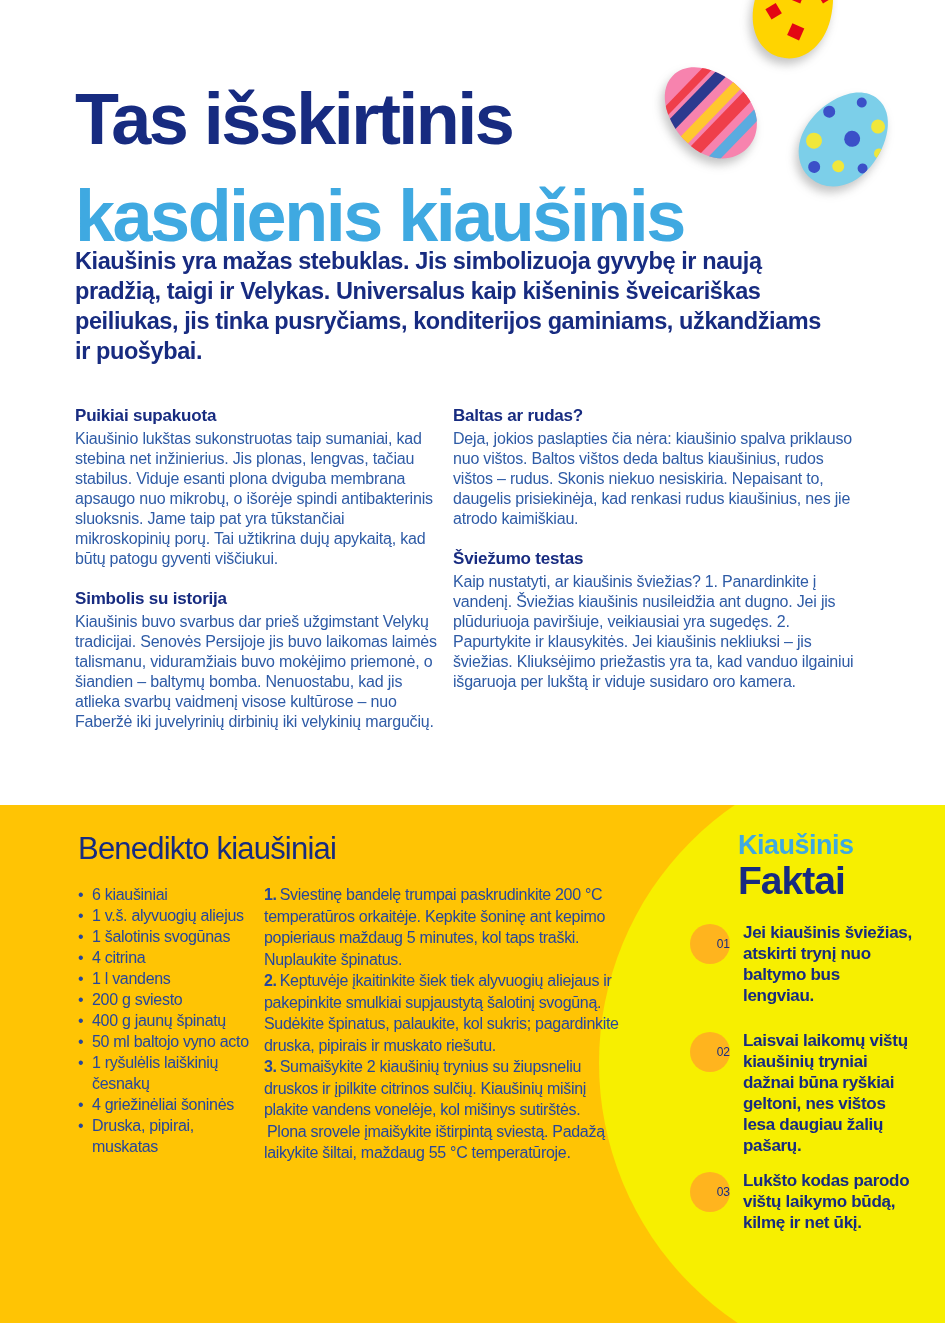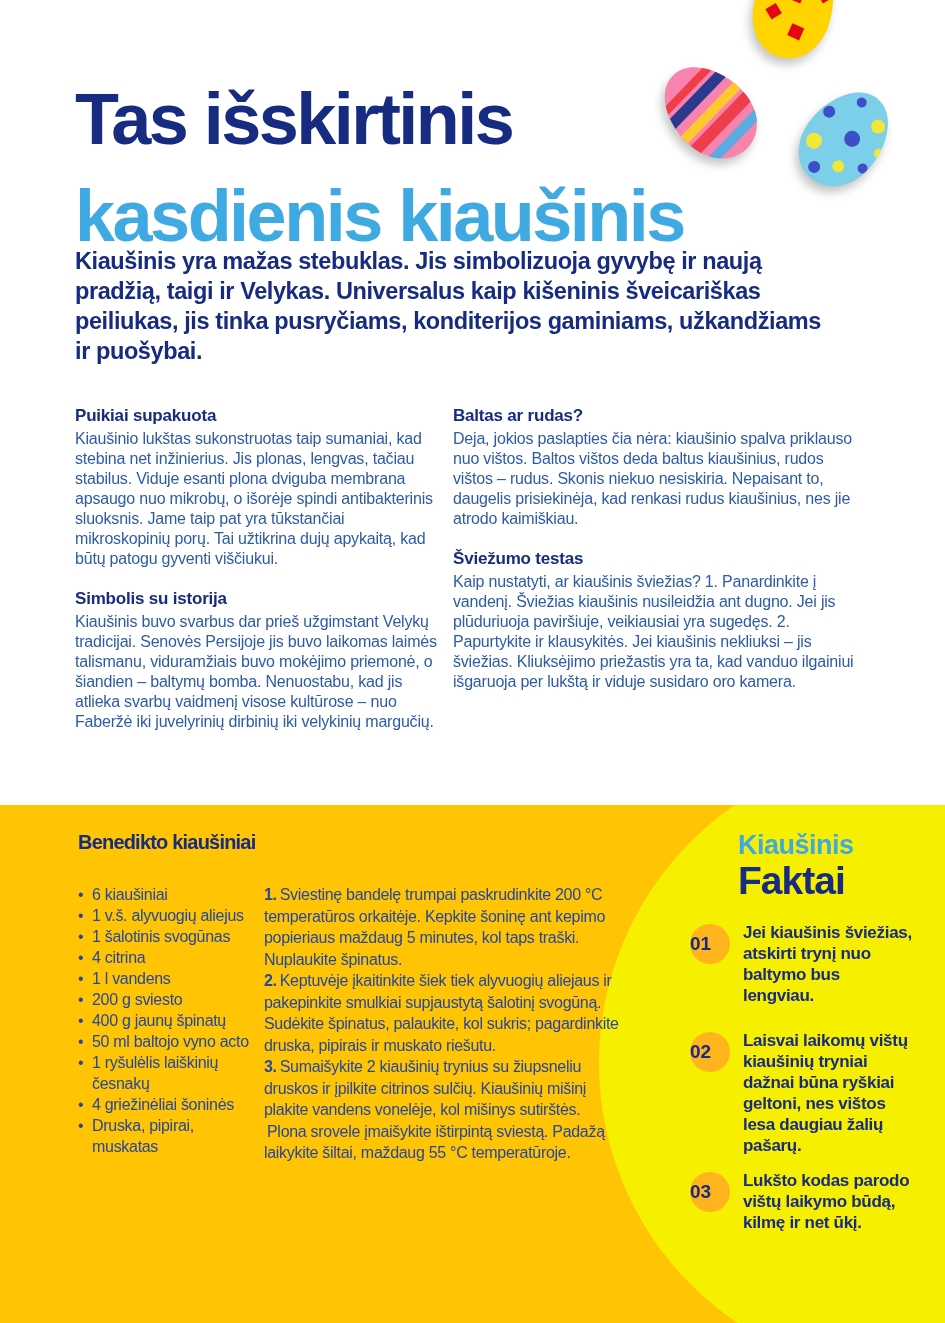--- a/index.html
+++ b/index.html
@@ -33,21 +33,21 @@
   .band{
     position:absolute;left:0;top:805px;width:945px;height:518px;
     background:var(--band-yellow,#ffc404);overflow:hidden;
   }
   .facts-circle{
     position:absolute;left:599px;top:-55px;width:626px;height:626px;border-radius:50%;
     background:var(--circle-yellow,#f7ef00);
   }
   .recipe-title{
     position:absolute;left:78px;top:26px;margin:0;
-    font-size:20px;font-weight:700;color:var(--navy,#172b80);letter-spacing:-0.8px;
+    font-size:31px;font-weight:400;color:var(--navy,#172b80);letter-spacing:-0.8px;
   }
   .recipe-cols{position:absolute;left:78px;top:79px;display:flex;gap:8px;}
   .ingredients{list-style:none;margin:0;padding:0;width:178px;}
   .ingredients li{
     position:relative;padding-left:14px;font-size:16px;line-height:21px;
     color:var(--recipe-text,#27479c);letter-spacing:-0.3px;
   }
   .ingredients li::before{content:"•";position:absolute;left:0;top:0;}
   .steps{width:356px;}
   .steps p{margin:0;font-size:16px;line-height:21.5px;color:var(--recipe-text,#27479c);letter-spacing:-0.3px;}
@@ -55,21 +55,21 @@
   
   .facts-head{position:absolute;left:738px;top:26px;width:190px;}
   .fh1{font-size:27px;line-height:29px;font-weight:800;color:var(--light-blue,#3fa9e1);letter-spacing:-0.5px;}
   .fh2{font-size:39px;line-height:41px;font-weight:700;color:var(--navy,#172b80);letter-spacing:-1px;}
   .fact-row{position:absolute;left:690px;display:flex;align-items:flex-start;gap:13px;width:222px;}
   .fact-row.f1{top:117px;}
   .fact-row.f2{top:225px;}
   .fact-row.f3{top:365px;}
   .fact-badge{
     flex:none;width:40px;height:40px;border-radius:50%;background:var(--badge-yellow,#ffb41e);
-    color:var(--navy,#172b80);font-size:19px;font-weight:700;text-align:left;line-height:40px;
+    color:var(--navy,#172b80);font-size:12px;font-weight:400;text-align:right;line-height:40px;
     margin-top:2px;
   }
   .fact-text{margin:0;font-size:17px;line-height:21px;font-weight:700;color:var(--navy,#172b80);letter-spacing:-0.3px;width:170px;}
 </style>
 </head>
 <body>
 
 <div id="page">
 
   <svg class="egg egg-yellow" width="100" height="125" viewBox="0 0 100 125">

